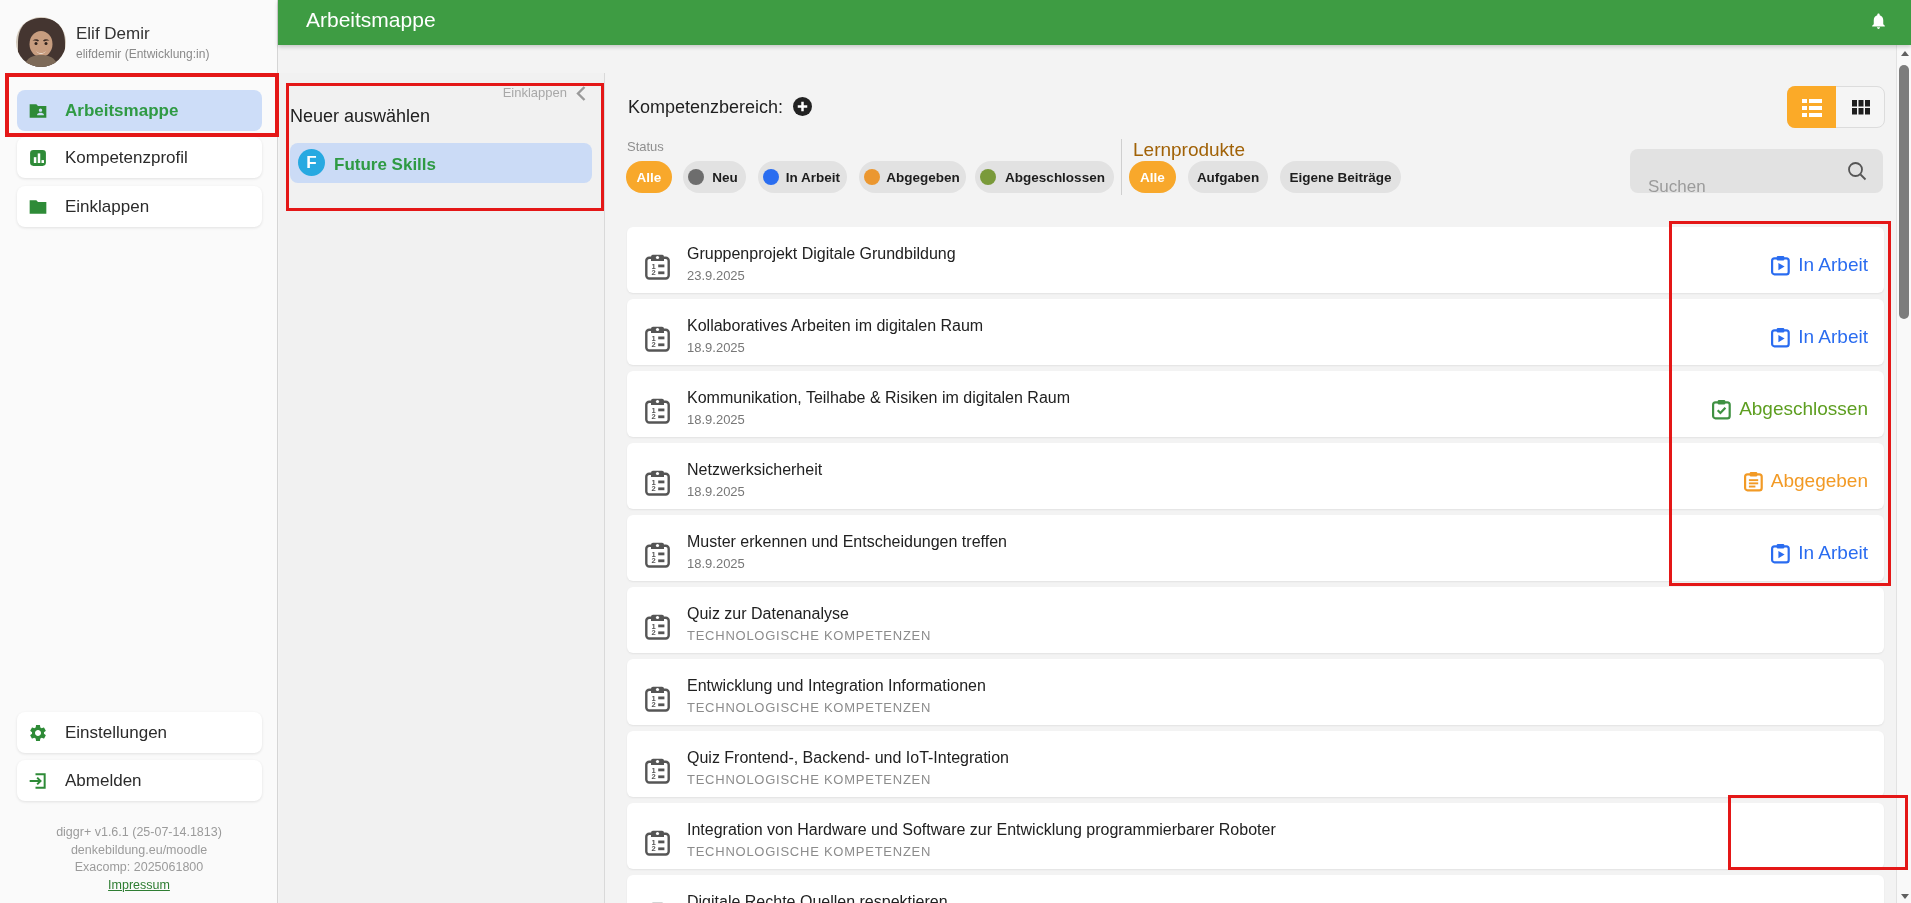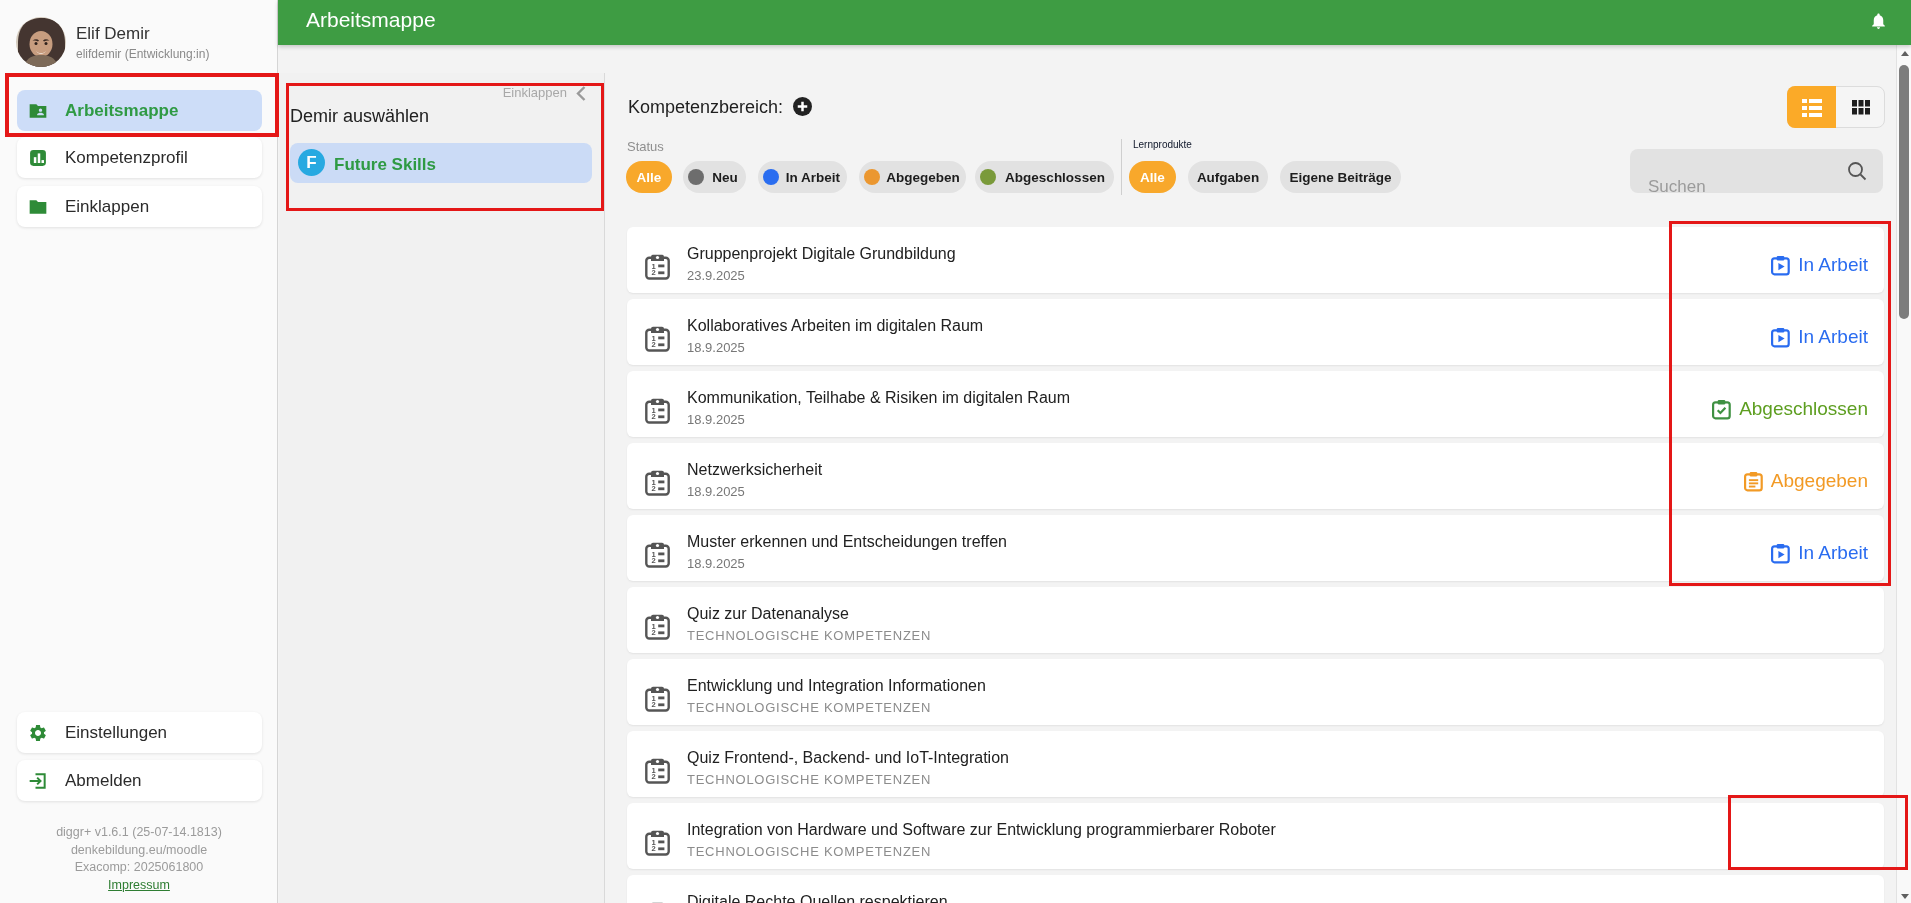--- a/index.html
+++ b/index.html
@@ -129,21 +129,21 @@
   <svg class="abs" style="right:23px;top:10px" width="19" height="22" viewBox="0 0 24 24" fill="#fff">
     <path d="M12 22c1.1 0 2-.9 2-2h-4c0 1.1.9 2 2 2zm6-6v-5c0-3.07-1.63-5.64-4.5-6.32V4c0-.83-.67-1.5-1.5-1.5s-1.5.67-1.5 1.5v.68C7.64 5.36 6 7.92 6 11v5l-2 2v1h16v-1l-2-2z"></path>
   </svg>
 </div>
 
 <div id="course">
   <div class="abs" style="right:37px;top:12px;font-size:13px;color:#a8a8a8">Einklappen</div>
   <svg class="abs" style="right:18px;top:13px" width="10" height="15" viewBox="0 0 10 15" fill="none" stroke="#9a9a9a" stroke-width="2.4">
       <path d="M8.5 1 L2 7.5 L8.5 14"></path>
     </svg>
-  <div class="abs" style="left:11px;top:33px;font-size:18px;color:#212121">Demir auswählen</div>
+  <div class="abs" style="left:11px;top:33px;font-size:18px;color:#212121">Neuer auswählen</div>
   <div class="abs" style="left:11px;top:70px;width:302px;height:40px;background:#cbdbf6;border-radius:8px">
     <div class="abs" style="left:8px;top:6px;width:27px;height:27px;border-radius:50%;background:#27a9e1;color:#fff;font-weight:bold;font-size:17px;text-align:center;line-height:27px">F</div>
     <div class="abs" style="left:44px;top:12px;font-size:17px;font-weight:bold;color:#2f9a44">Future Skills</div>
   </div>
   <div class="red" style="left:7px;top:10px;width:318px;height:128px"></div>
 </div>
 
 <div id="main">
   <div class="abs" style="left:22px;top:52px;font-size:18px;color:#1f1f1f">Kompetenzbereich:</div>
   <svg class="abs" style="left:187px;top:52px" width="19" height="19" viewBox="0 0 20 20">
@@ -163,21 +163,21 @@
     </div>
   <div class="chip abs" style="left:253px;top:116px;width:107px">
       <span class="dot" style="background:#eb9730"></span>
       <span class="ct">Abgegeben</span>
     </div>
   <div class="chip abs" style="left:369px;top:116px;width:139px">
       <span class="dot" style="background:#7a9a3a"></span>
       <span class="ct">Abgeschlossen</span>
     </div>
   <div class="abs" style="left:515px;top:94px;width:1px;height:56px;background:#cfcfcf"></div>
-  <div class="abs" style="left:527px;top:94px;font-size:10px;color:#0f172a">Lernprodukte</div>
+  <div class="abs" style="left:527px;top:94px;font-size:19px;color:#a16207">Lernprodukte</div>
   <div class="chip alle abs" style="left:523px;top:116px;width:47px">Alle</div>
   <div class="chip abs" style="left:582px;top:116px;width:80px;justify-content:center">Aufgaben</div>
   <div class="chip abs" style="left:674px;top:116px;width:121px;justify-content:center">Eigene Beiträge</div>
 
   <div class="abs" style="left:1181px;top:41px;width:98px;height:42px;border-radius:8px;background:#f5f5f5;border:1px solid #dcdcdc">
     <div class="abs" style="left:-1px;top:-1px;width:49px;height:42px;background:#fbaa28;border-radius:8px 0 0 8px"></div>
     <svg class="abs" style="left:14px;top:11px" width="20" height="20" viewBox="0 0 20 20" fill="#fff">
       <rect x="0" y="1" width="5" height="4"></rect>
         <rect x="7" y="1" width="13" height="4"></rect>
       <rect x="0" y="8" width="5" height="4"></rect>

